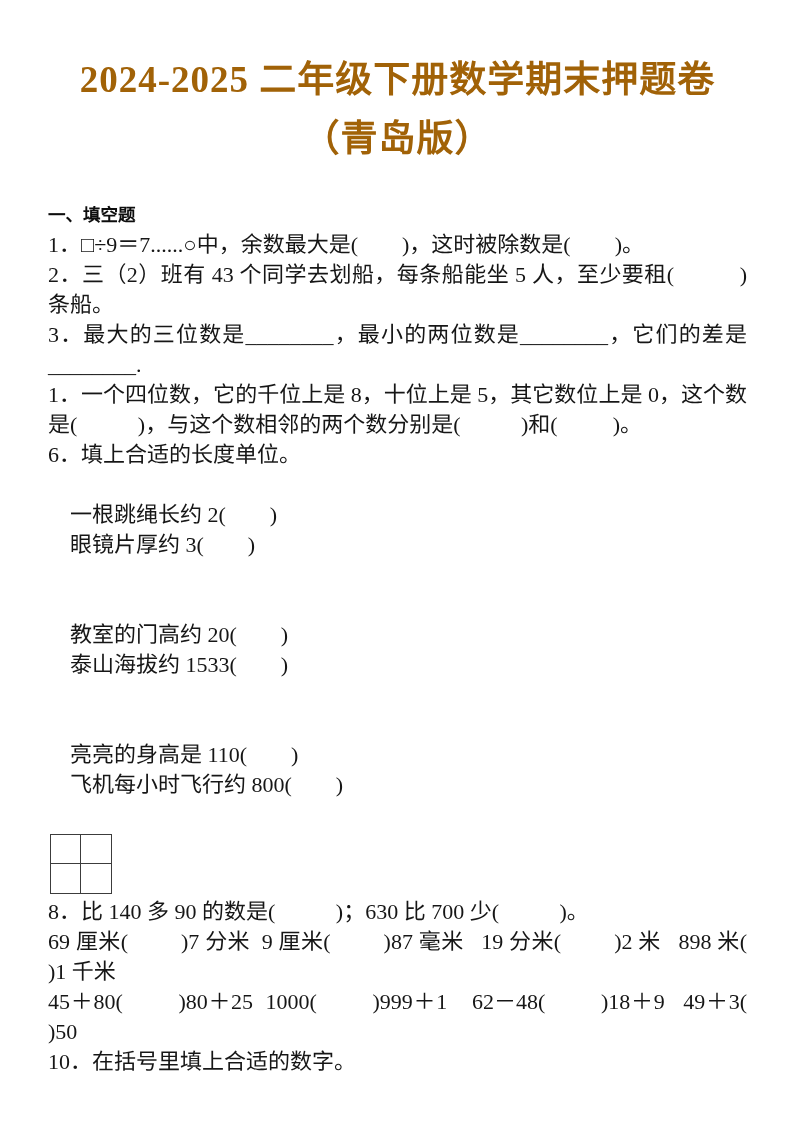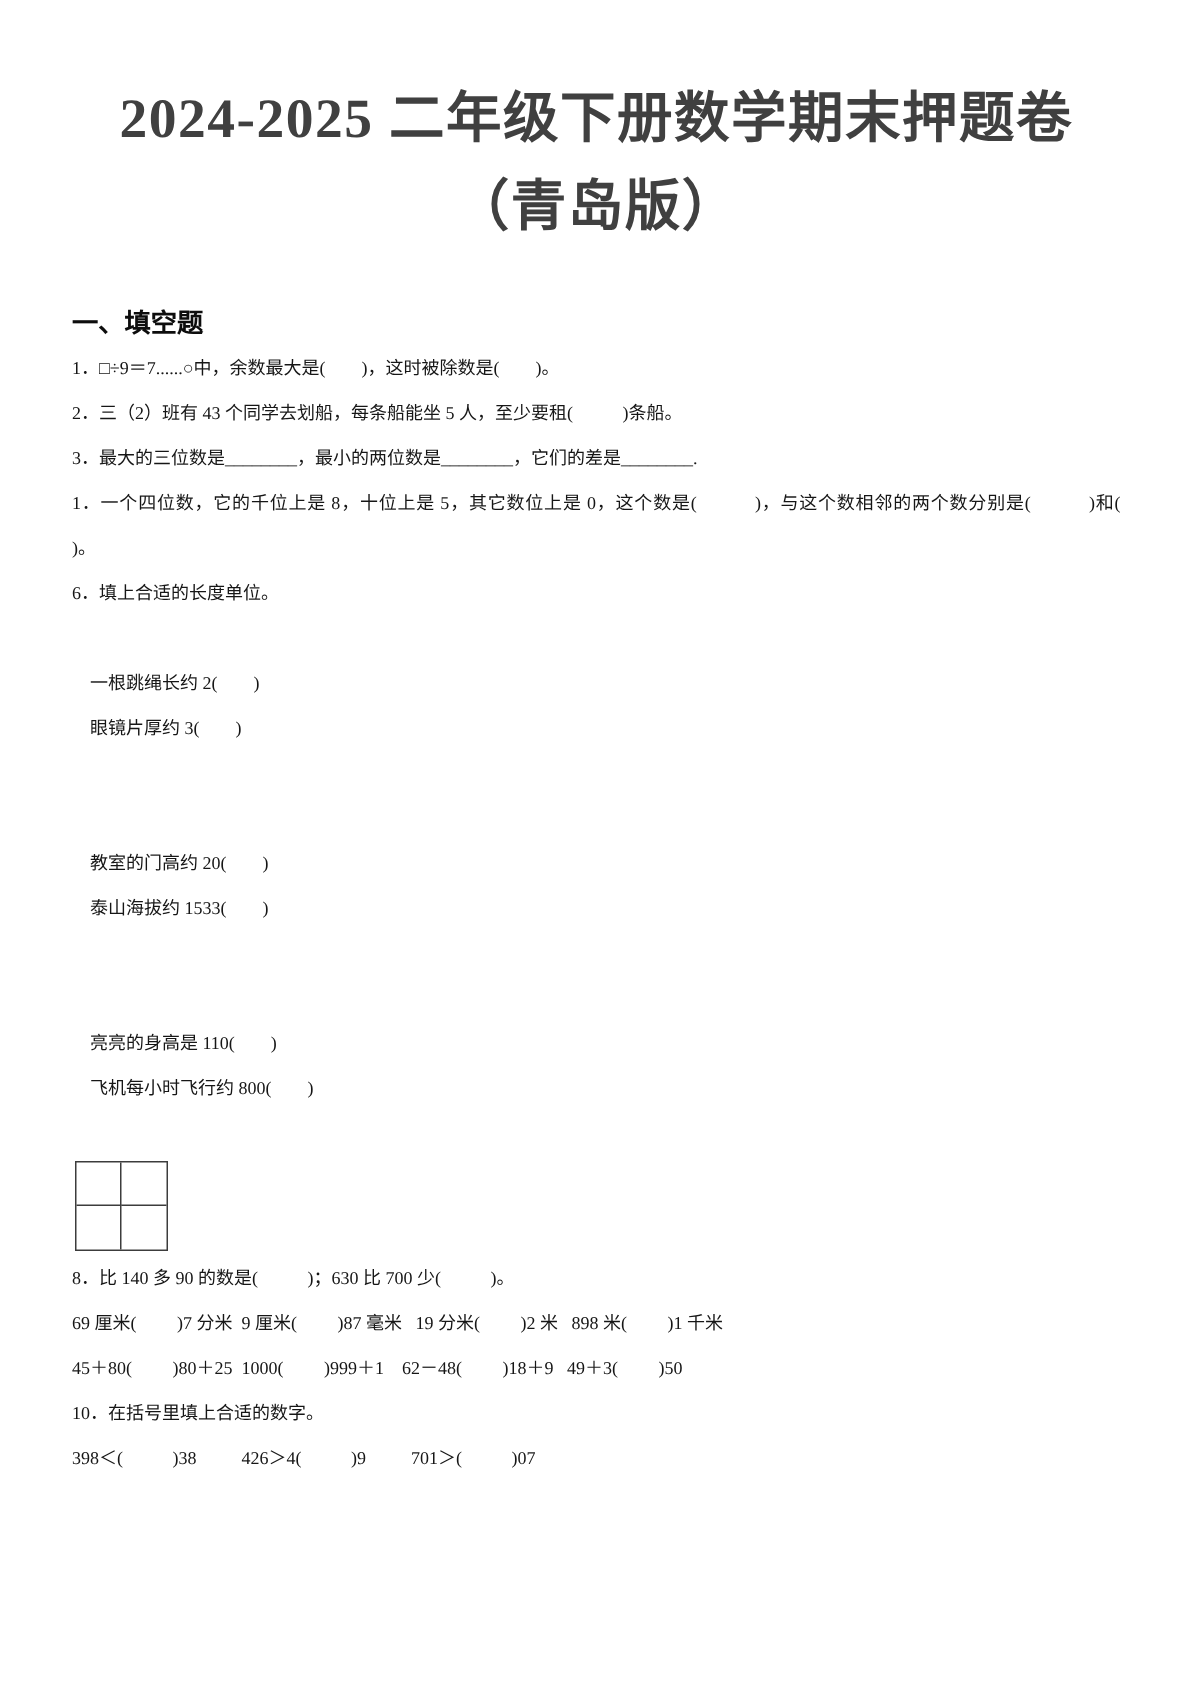--- a/index.html
+++ b/index.html
@@ -18,31 +18,31 @@
     padding: 38px 46px 0 48px;
   }
   .doc-title {
     text-align: center;
     font-weight: bold;
     font-size: 37px;
     line-height: 59px;
     letter-spacing: 1px;
     margin-top: 12px;
     margin-bottom: 32px;
-    color: #404040;
+    color: #a16207;
   }
   .section-heading {
     font-family: "Liberation Sans", "DejaVu Sans", sans-serif;
     font-weight: bold;
     font-size: 17.5px;
     line-height: 30px;
     color: #0d0d0d;
   }
   .q-line {
-    font-size: 12px;
+    font-size: 22px;
     line-height: 30px;
     white-space: pre-wrap;
     text-align: justify;
   }
   .two-col .col-left {
     display: inline-block;
     width: 252px;
     white-space: pre;
   }
   .two-col .col-right { white-space: pre; }
@@ -91,15 +91,14 @@
   <div class="grid-figure">
     <div class="cell"></div>
     <div class="cell"></div>
     <div class="cell"></div>
     <div class="cell"></div>
   </div>
   <div class="q-line">8．比 140 多 90 的数是(           )；630 比 700 少(           )。</div>
   <div class="q-line">69 厘米(         )7 分米  9 厘米(         )87 毫米   19 分米(         )2 米   898 米(         )1 千米</div>
   <div class="q-line">45＋80(         )80＋25  1000(         )999＋1    62－48(         )18＋9   49＋3(         )50</div>
   <div class="q-line">10．在括号里填上合适的数字。</div>
-  <div class="q-line">398＜(           )38          426＞4(           )9          701＞(           )07</div>
 
 </div>
 
 </body></html>

